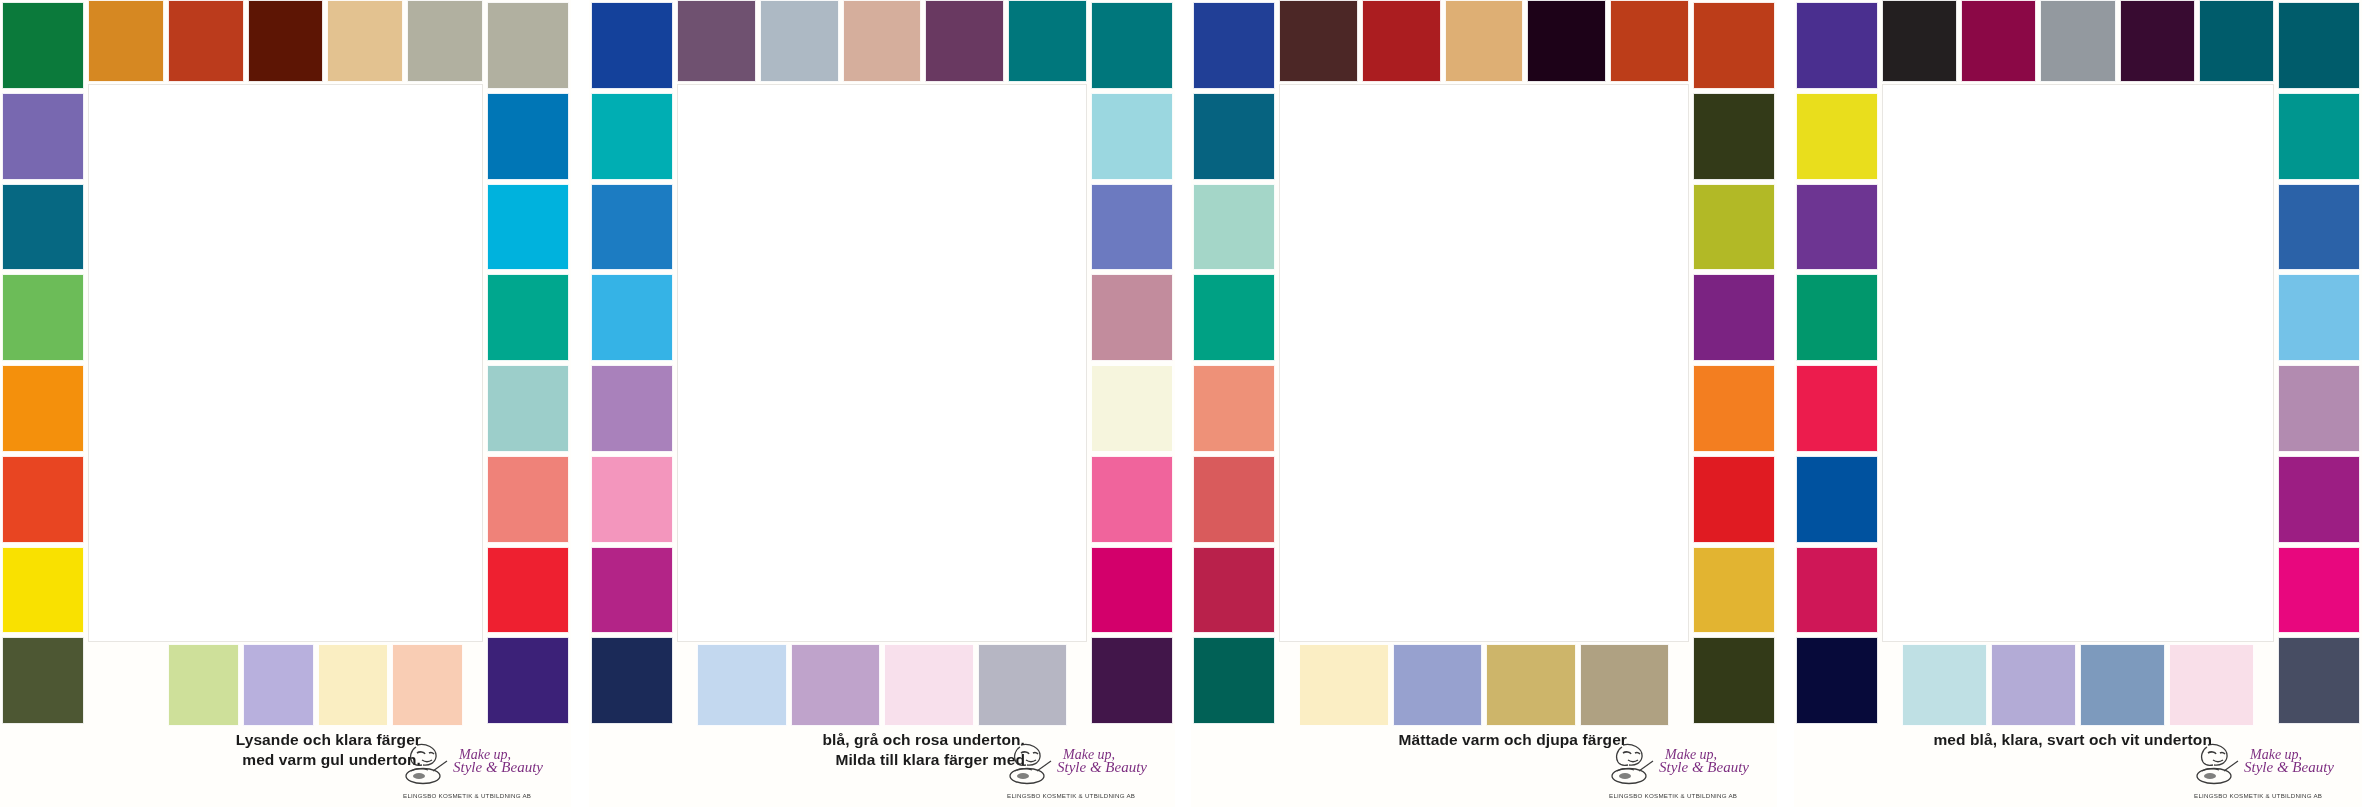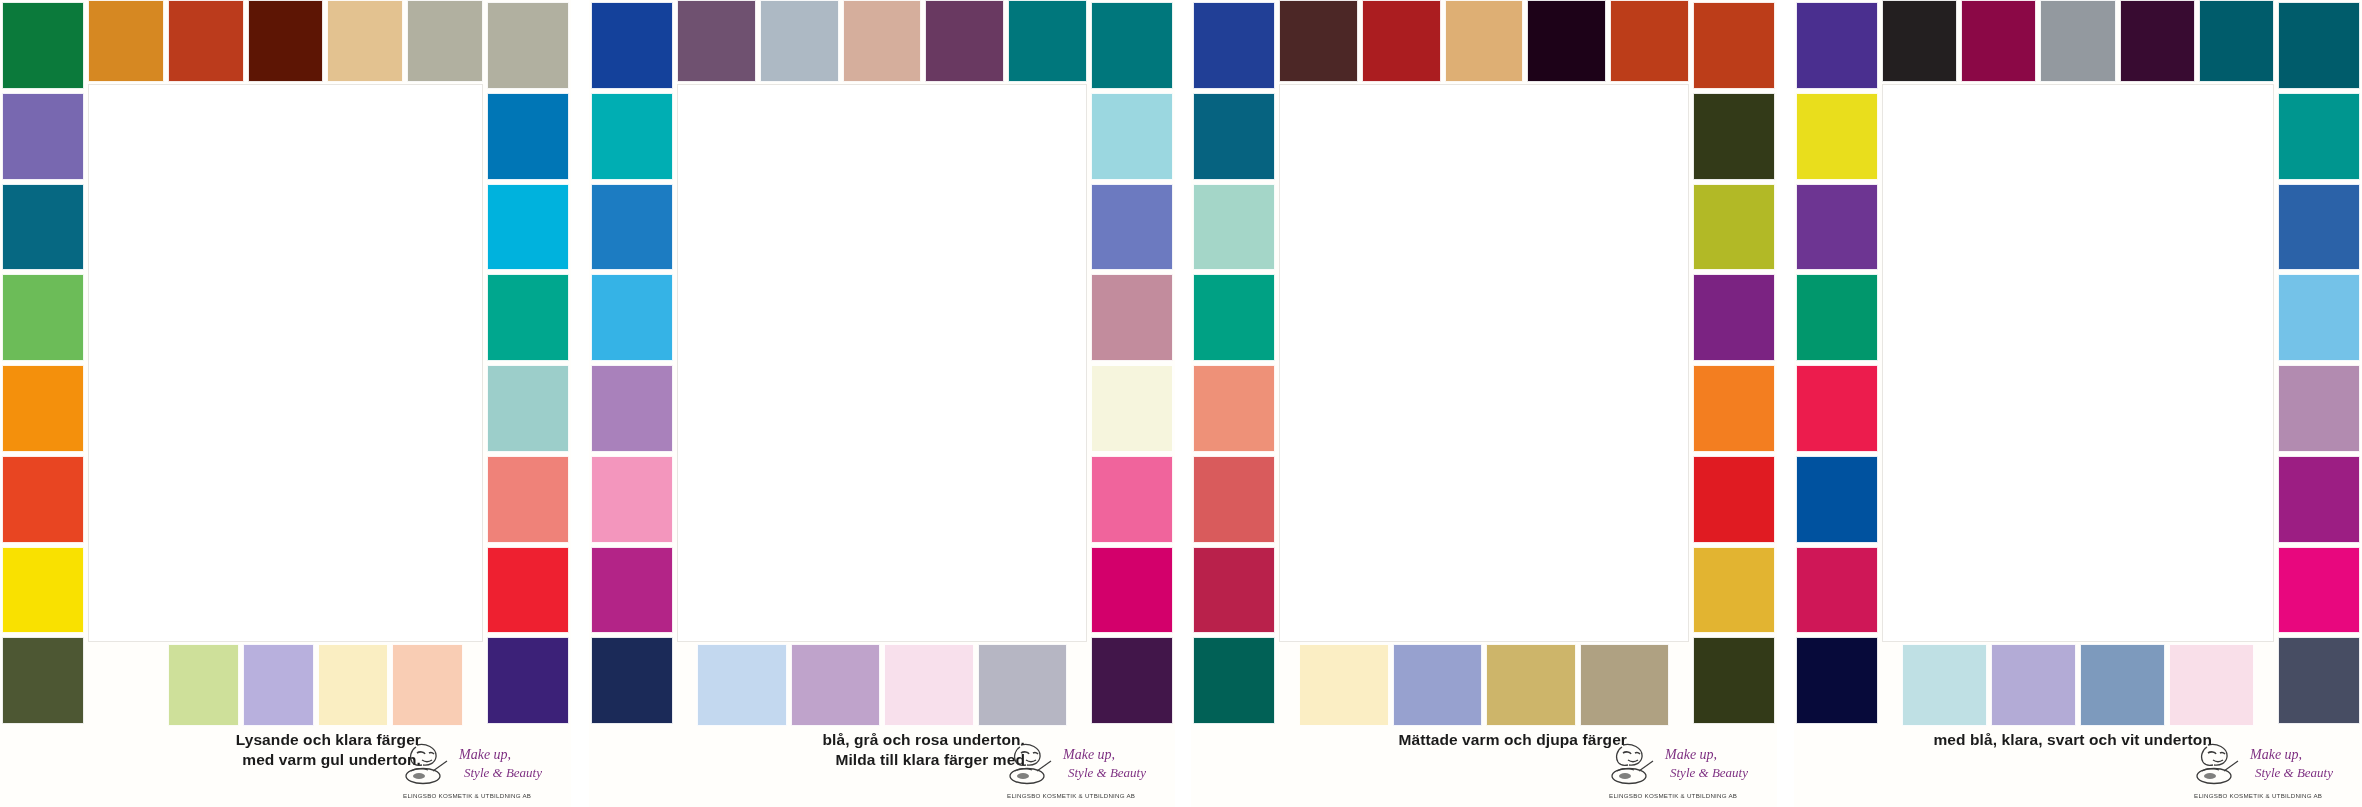--- a/index.html
+++ b/index.html
@@ -98,21 +98,21 @@
     opacity: 0.92;
   }
   .logo .logo-line1,
   .logo .logo-line2 {
     font-family: Liberation Serif, serif;
     font-style: italic;
     color: #701a75;
     white-space: nowrap;
   }
   .logo .logo-line1 { position:absolute; left: 58px; top: 8px;  font-size: 14px; }
-  .logo .logo-line2 { position:absolute; left: 52px; top: 26px; font-size: 13px; margin-left: 11px; }
+  .logo .logo-line2 { position:absolute; left: 52px; top: 20px; font-size: 15px; }
   .logo .logo-sub {
     position: absolute; left: 2px; bottom: 2px;
     font-size: 6.2px; letter-spacing: 0.25px;
     color: #2a2a2a; white-space: nowrap;
     font-family: "Liberation Sans", sans-serif;
   }
   .logo svg { position: absolute; left: 2px; top: 2px; }
 </style>
 </head>
 <body>

